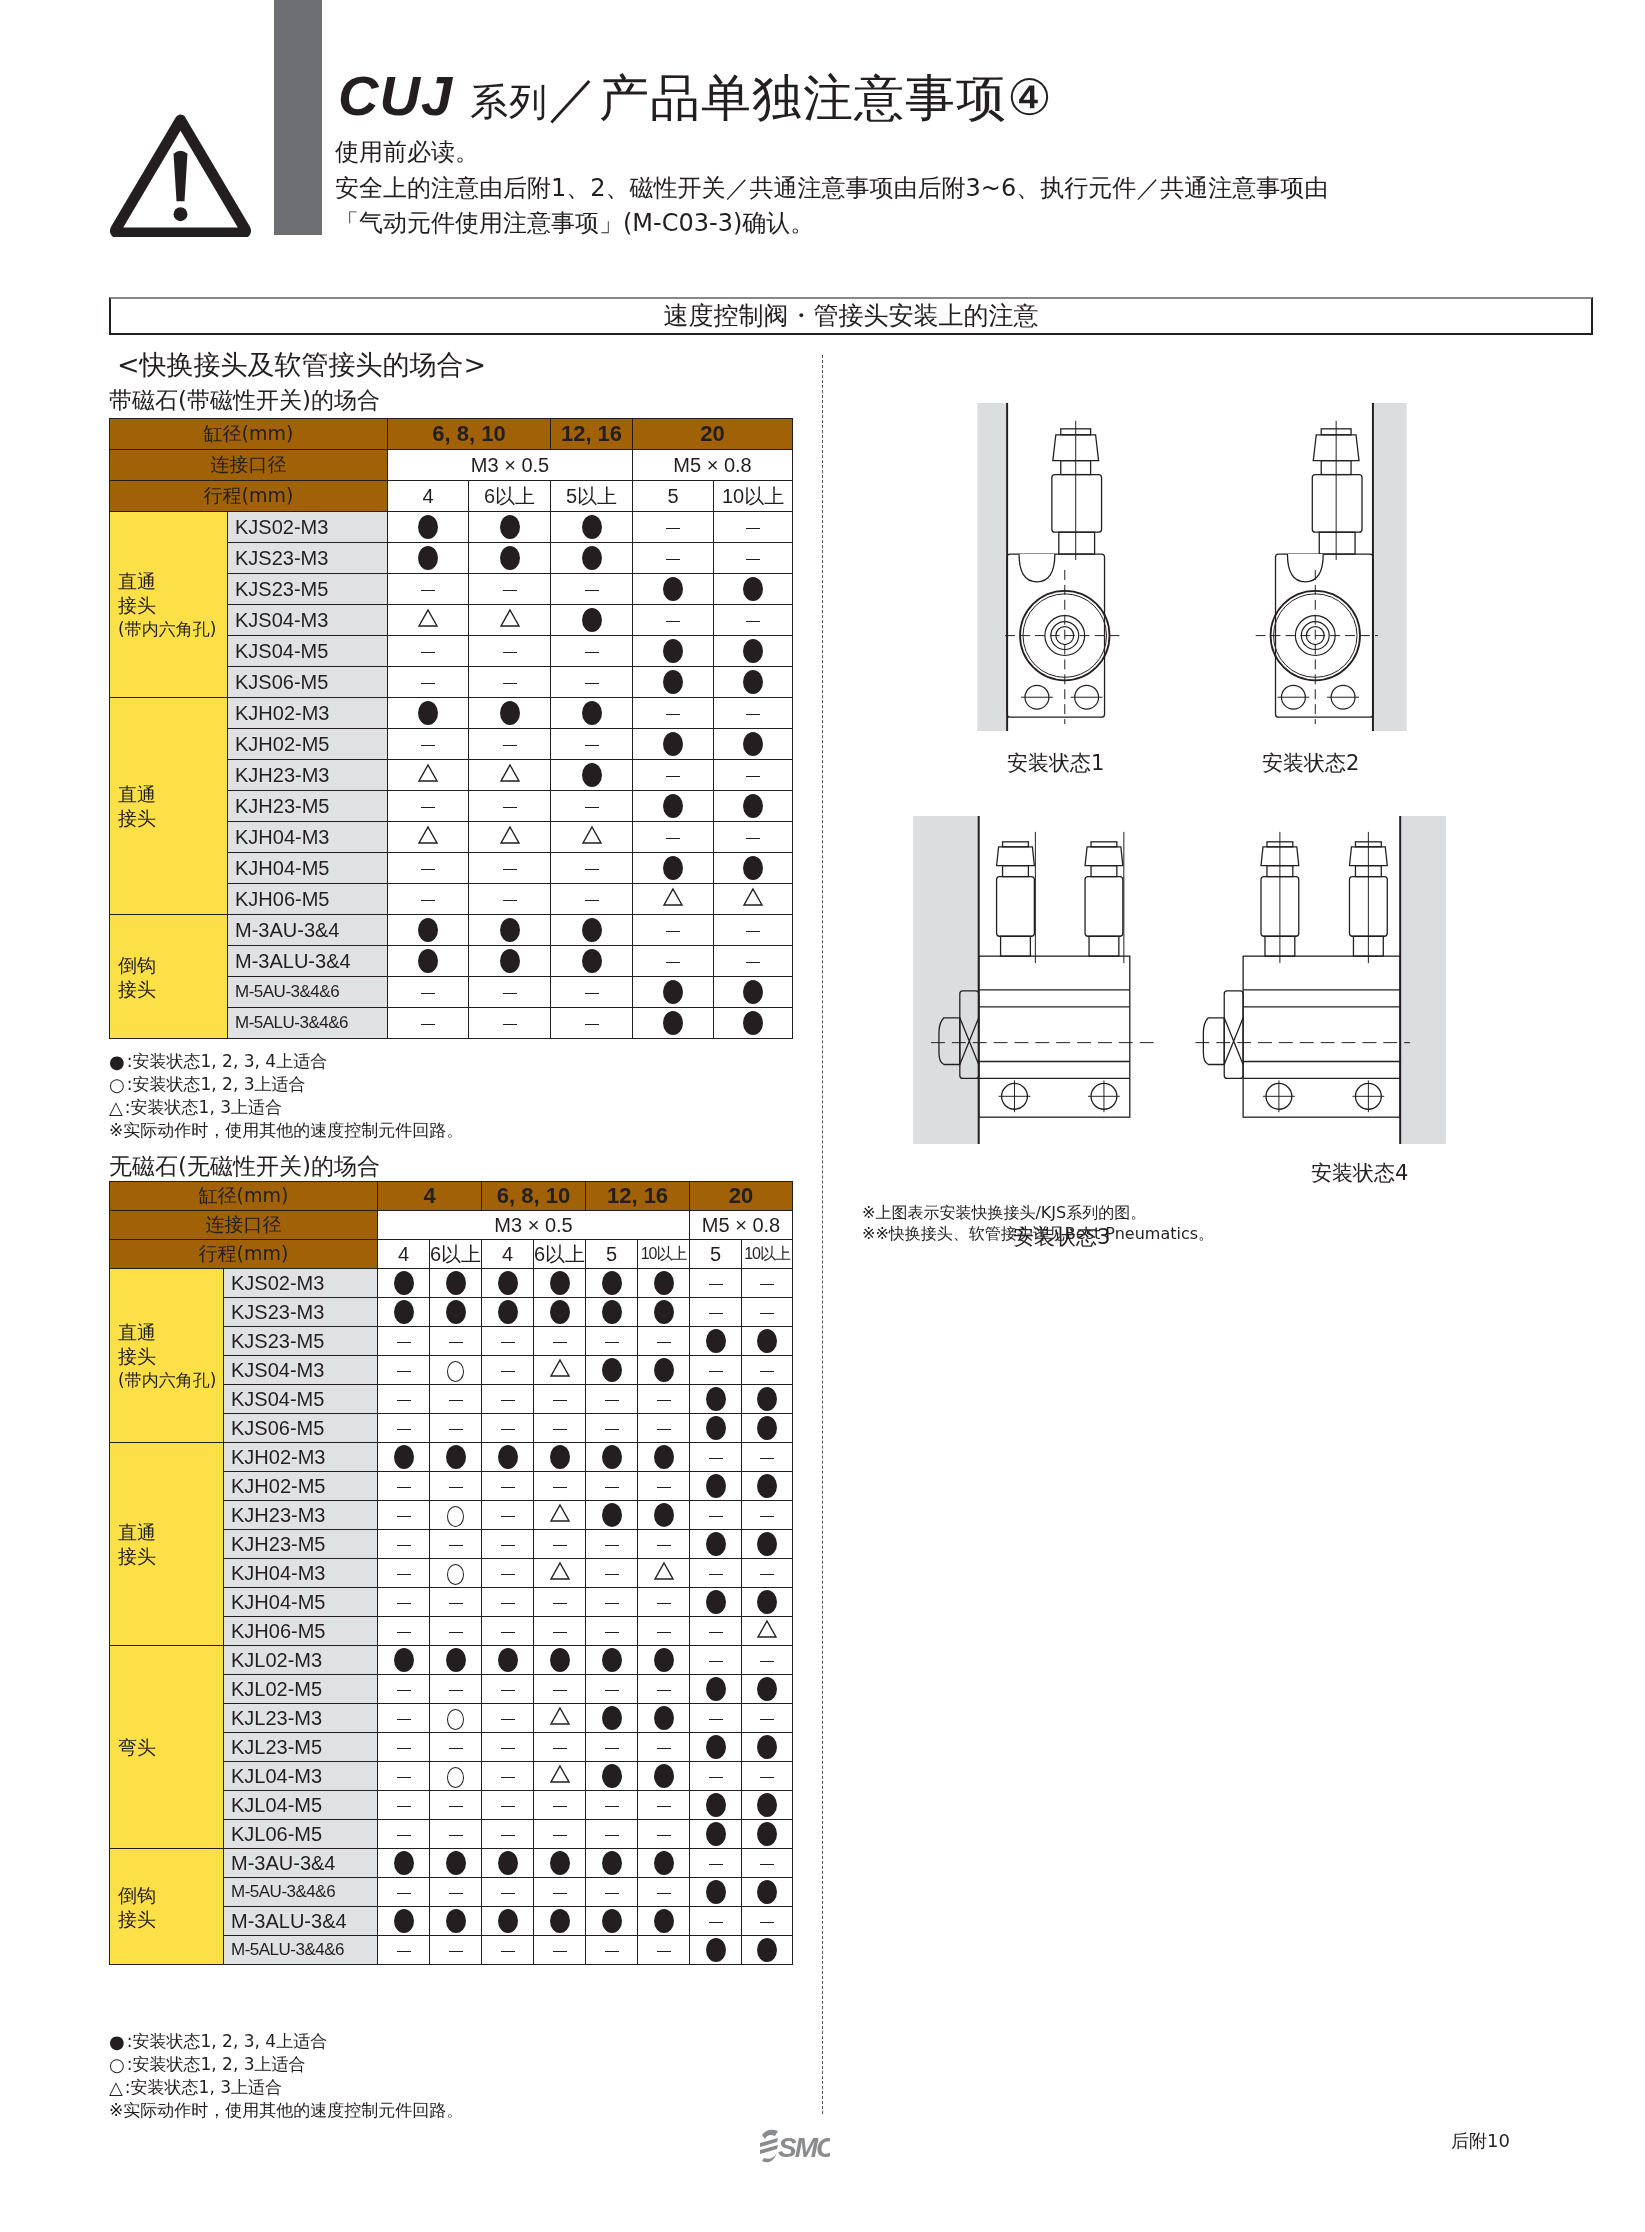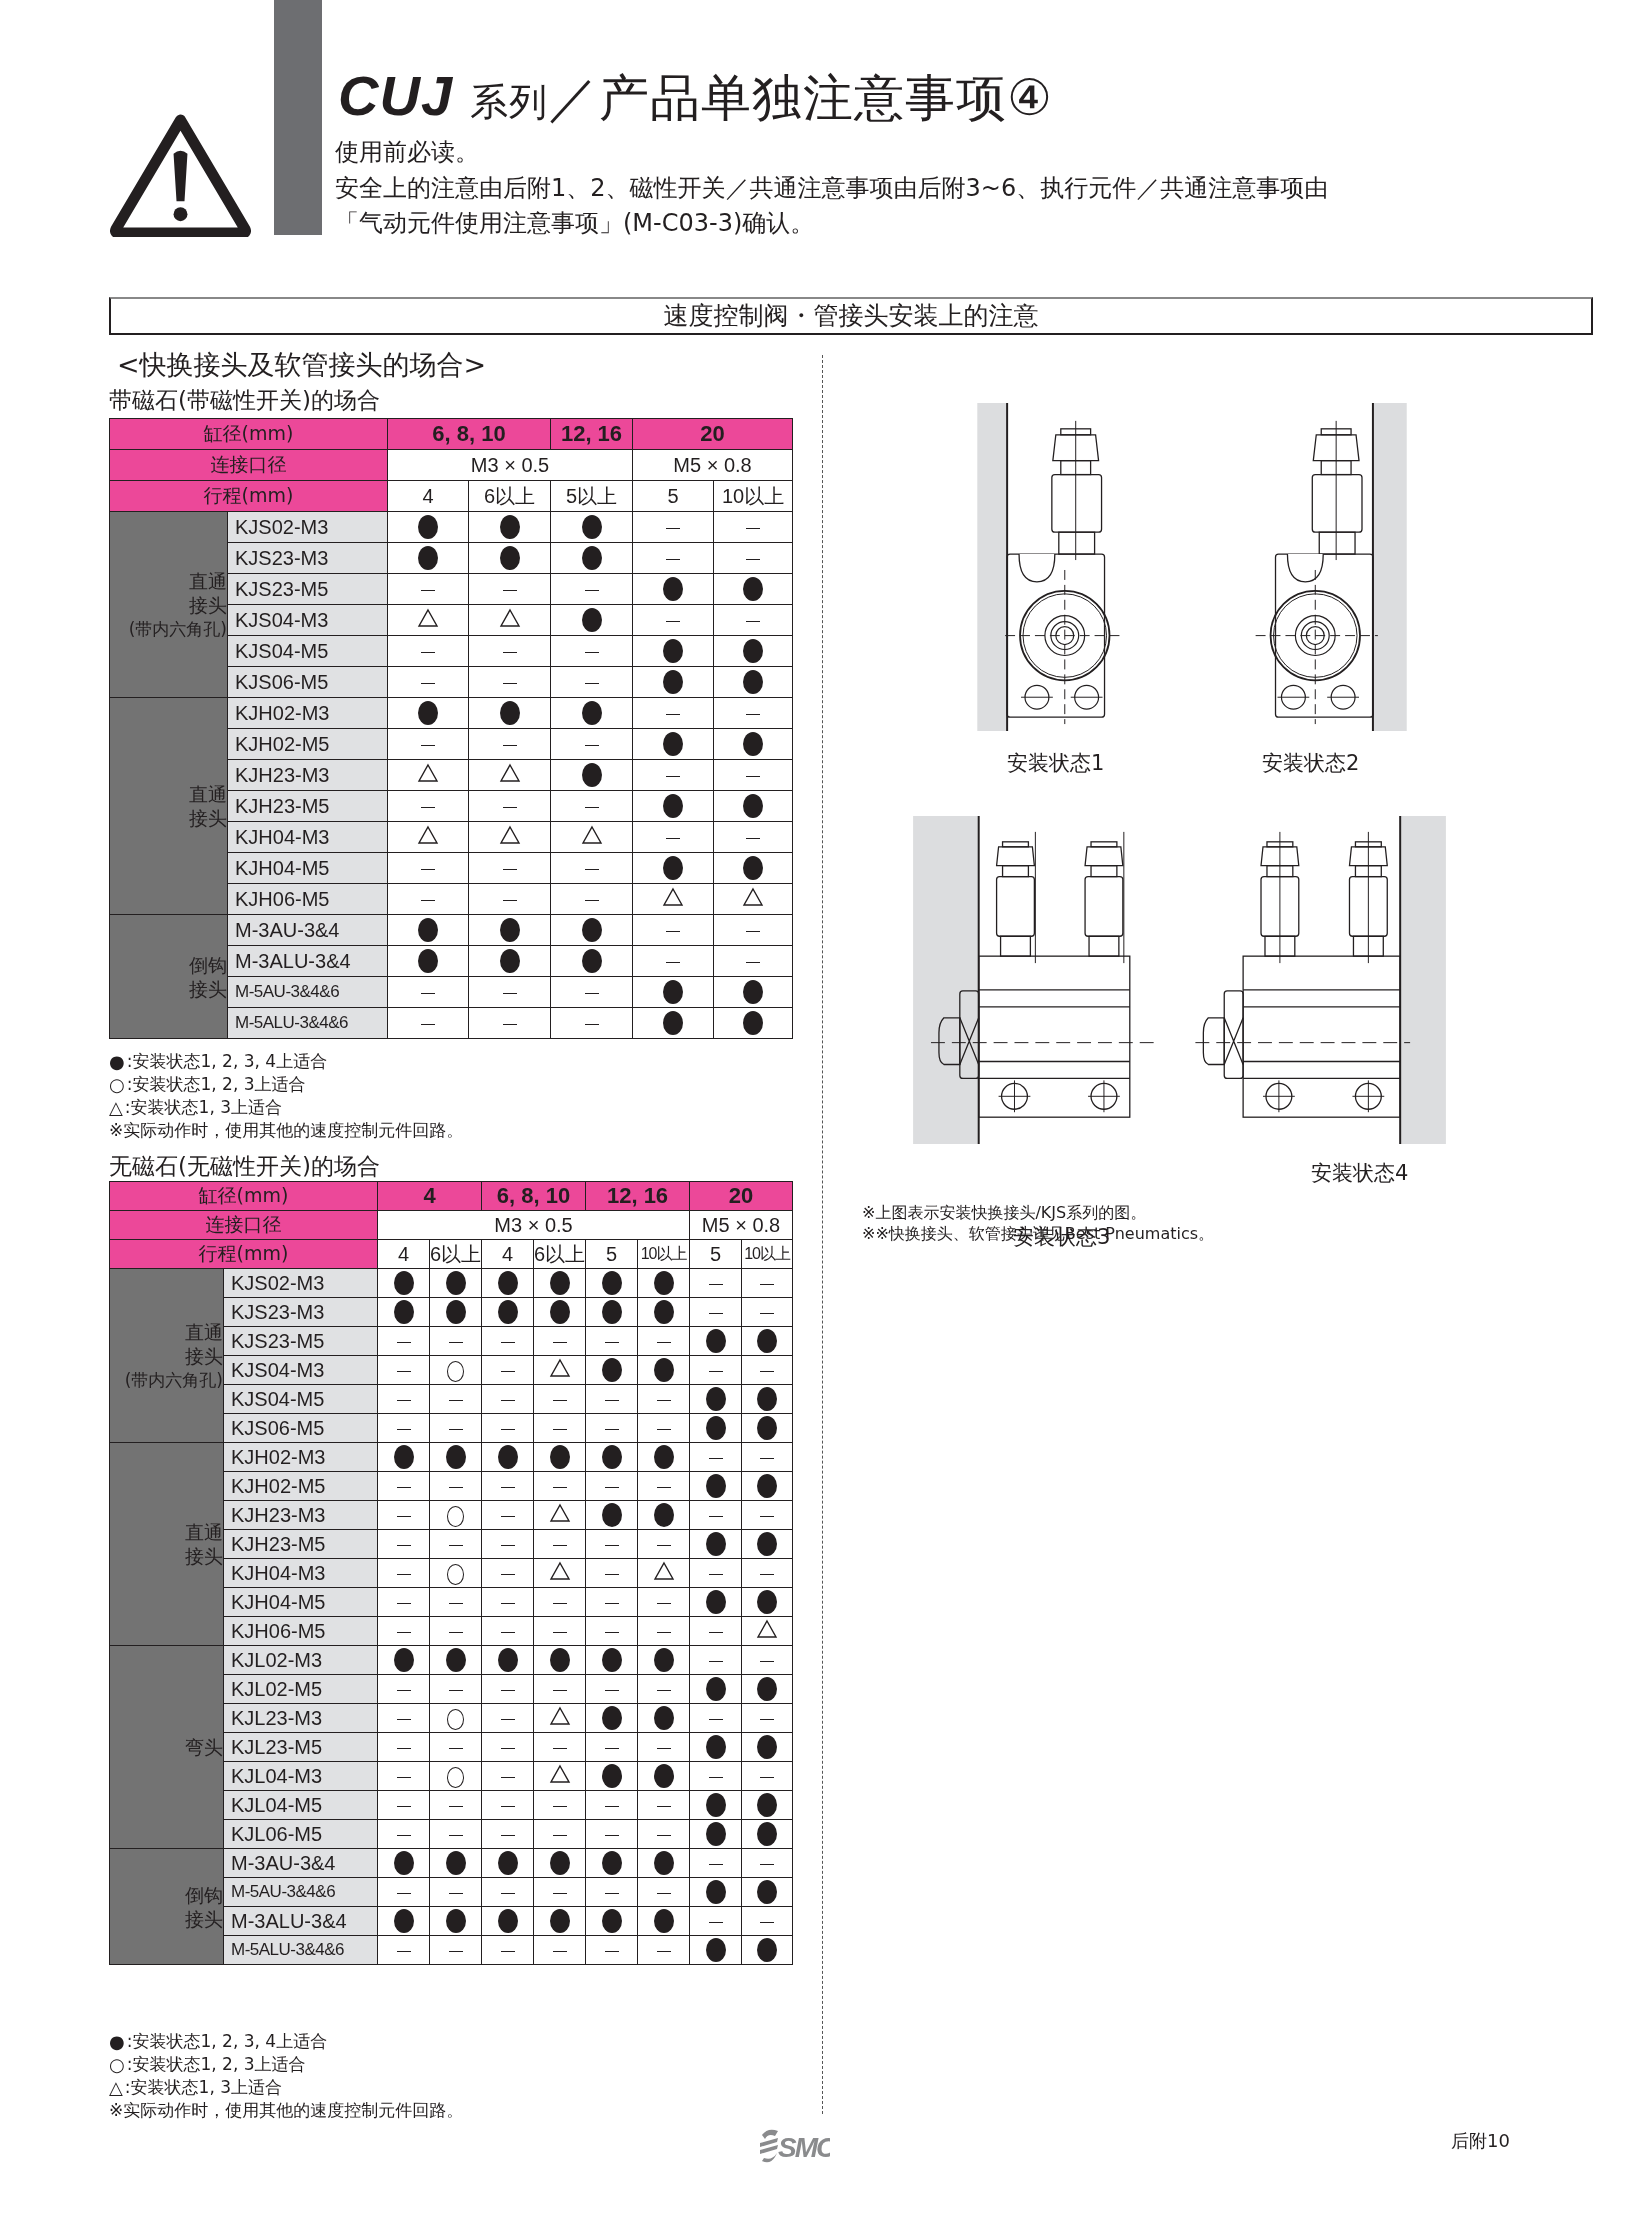--- a/index.html
+++ b/index.html
@@ -9,22 +9,22 @@
   .warn{left:110px;top:114px;width:141px;height:123px;}
   .title{left:338px;top:64px;font-size:50px;line-height:64px;white-space:nowrap;letter-spacing:1px;}
   .title .cuj{font-family:"Liberation Sans",sans-serif;font-weight:bold;font-style:italic;font-size:56px;}
   .title .xl{font-size:38px;}
   .sub{left:335px;font-size:24px;line-height:34px;white-space:nowrap;}
   .secbox{left:109px;top:297px;width:1484px;height:38px;border:2px solid #231f20;border-top-color:#888;box-sizing:border-box;text-align:center;font-size:25px;line-height:34px;}
   .h1{left:109px;top:348px;font-size:27px;line-height:34px;white-space:nowrap;margin-left:8px;}
   .h2{left:109px;font-size:23px;line-height:28px;white-space:nowrap;}
   table.t{position:absolute;left:109px;border-collapse:collapse;table-layout:fixed;font-family:"Liberation Sans",sans-serif;font-size:20px;}
   table.t td{border:1.5px solid #231f20;text-align:center;padding:0;white-space:nowrap;overflow:hidden;}
-  table.t td.g{background:#ec4899;}
-  table.t td.grp{background:#737373;text-align:right;vertical-align:middle;padding-left:8px;line-height:24px;font-family:"DejaVu Sans",sans-serif;font-size:19px;white-space:normal;}
+  table.t td.g{background:#a16207;}
+  table.t td.grp{background:#fde047;text-align:left;vertical-align:middle;padding-left:8px;line-height:24px;font-family:"DejaVu Sans",sans-serif;font-size:19px;white-space:normal;}
   table.t td.grp .small{font-size:17px;}
   table.t td.model{background:#e0e1e3;text-align:left;padding-left:7px;}
   table.t td.model.sm{font-size:17px;letter-spacing:-0.5px;}
   table.t td.hb{font-weight:bold;font-size:22px;}
   table.t td.hl{font-family:"DejaVu Sans",sans-serif;font-size:19px;}
   table.t td.sm2{font-size:16px;letter-spacing:-1px;}
   .sym{display:inline-block;vertical-align:middle;}
   .sym.fill{width:20px;height:24px;border-radius:50%;background:#231f20;}
   .sym.open{width:17px;height:21px;border-radius:50%;border:1.5px solid #231f20;box-sizing:border-box;}
   .sym.dash{width:14px;height:0;border-top:1.5px solid #231f20;}

